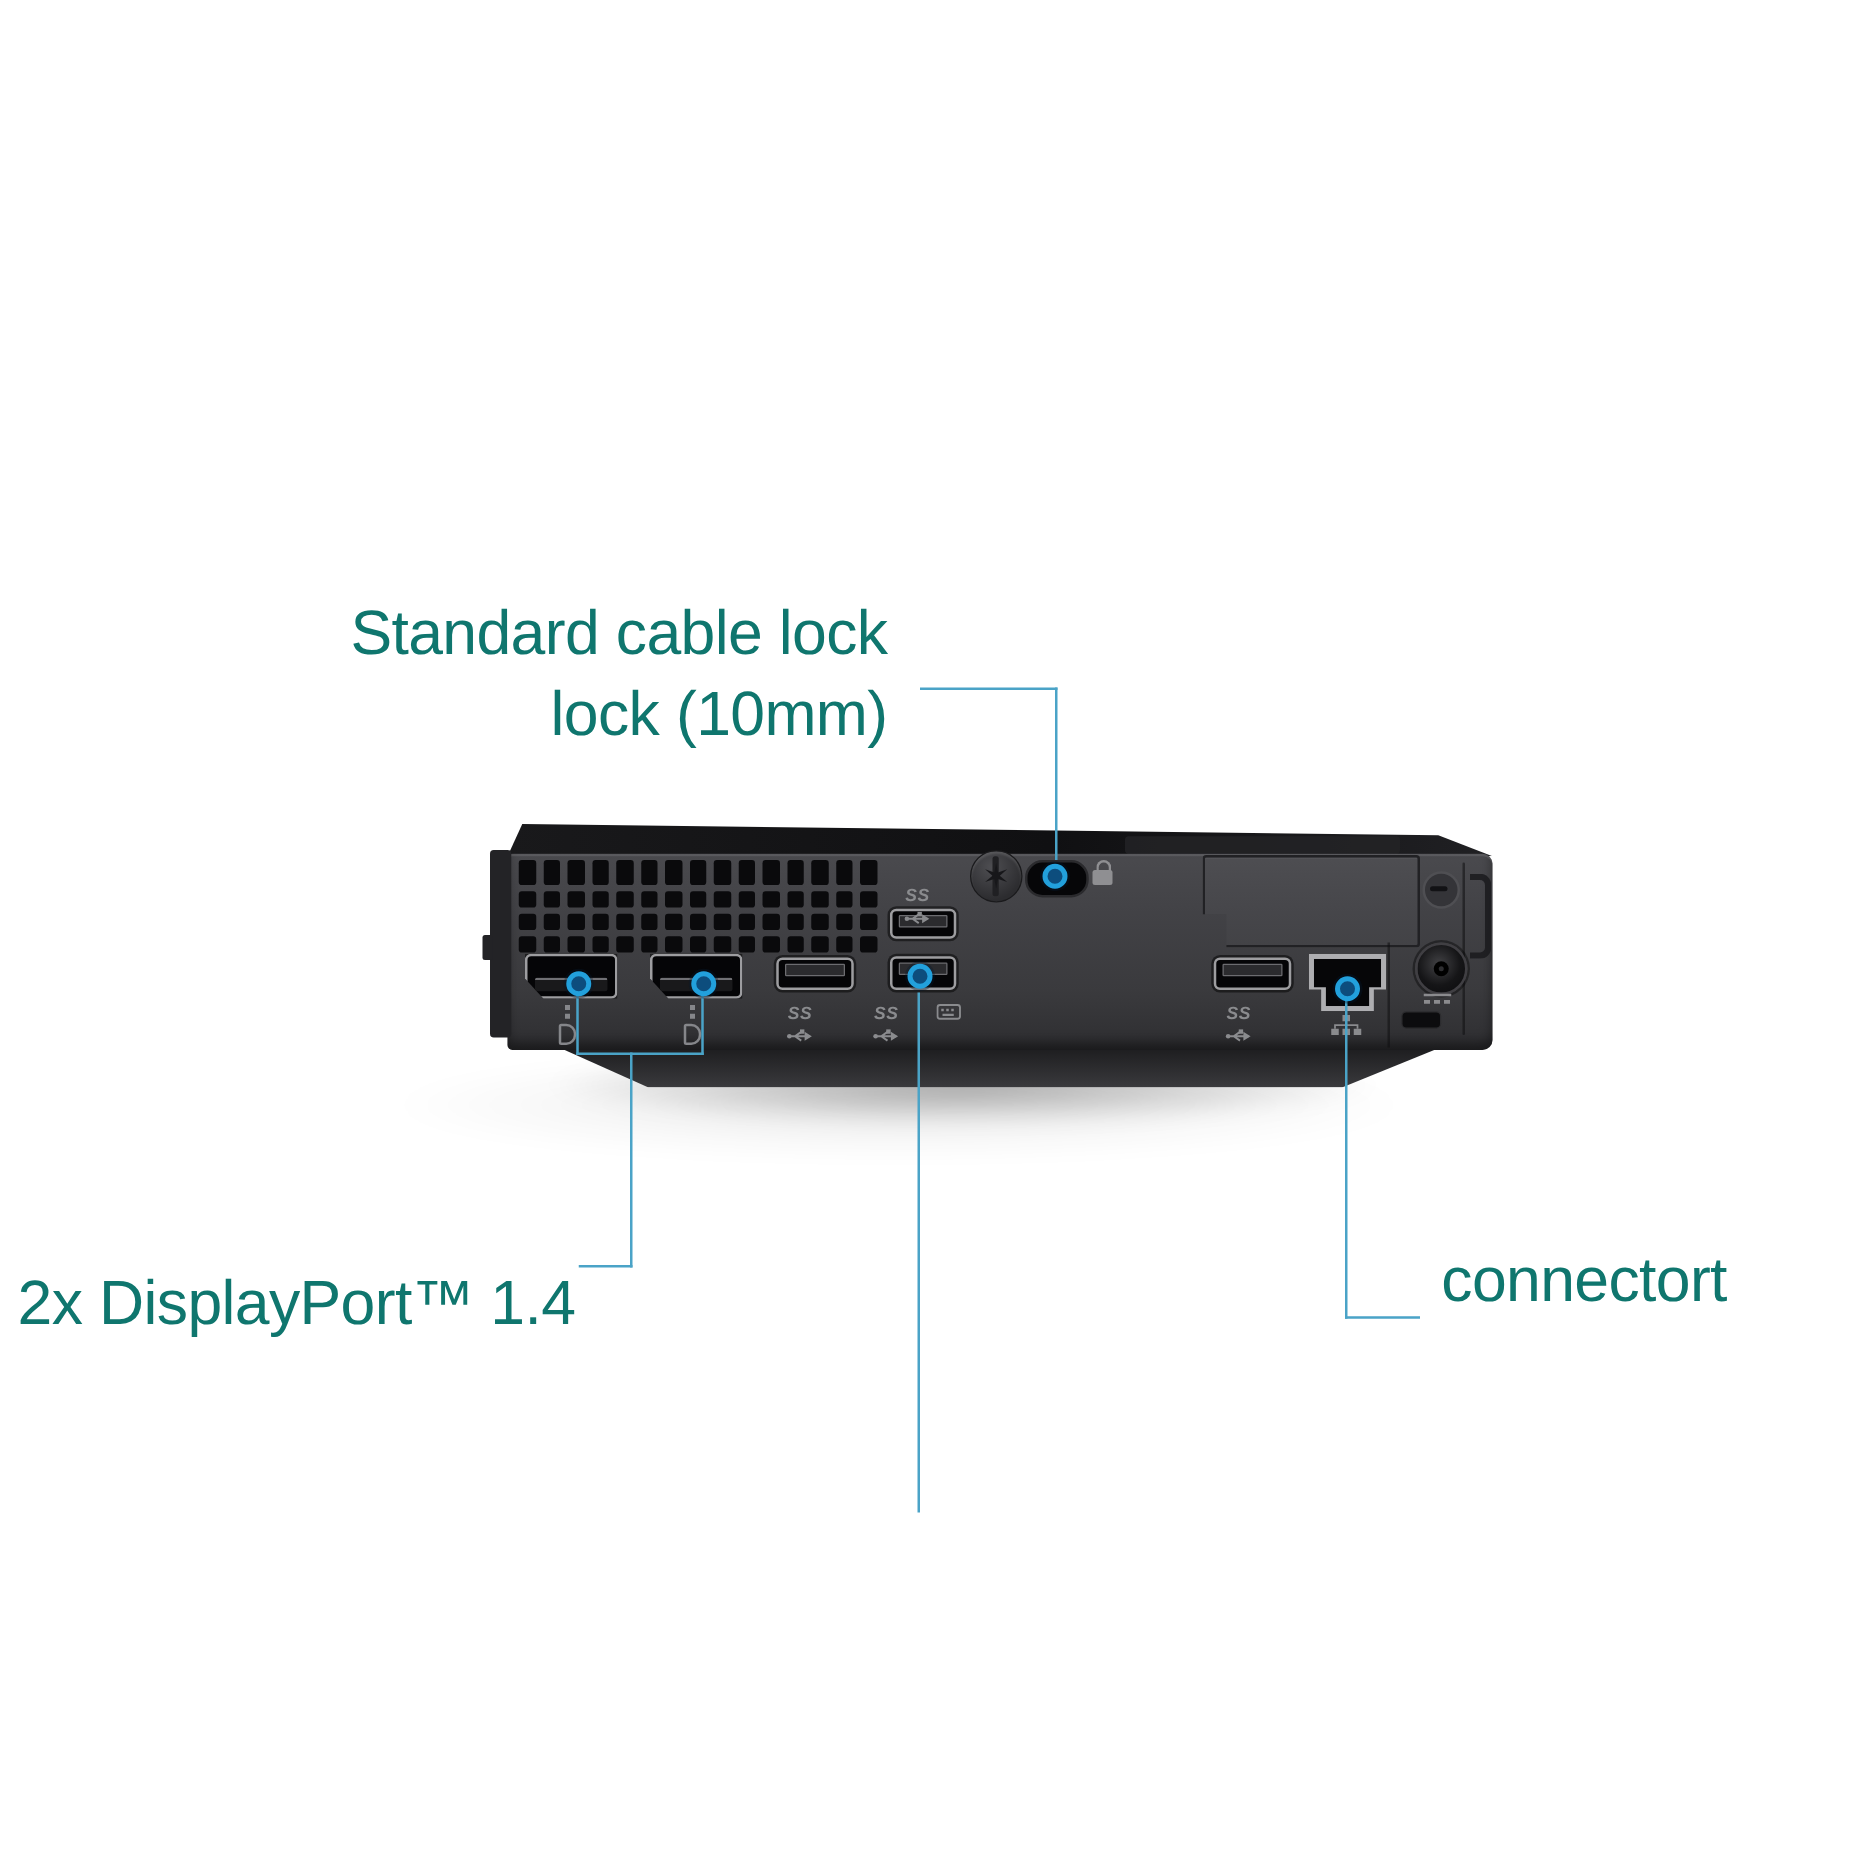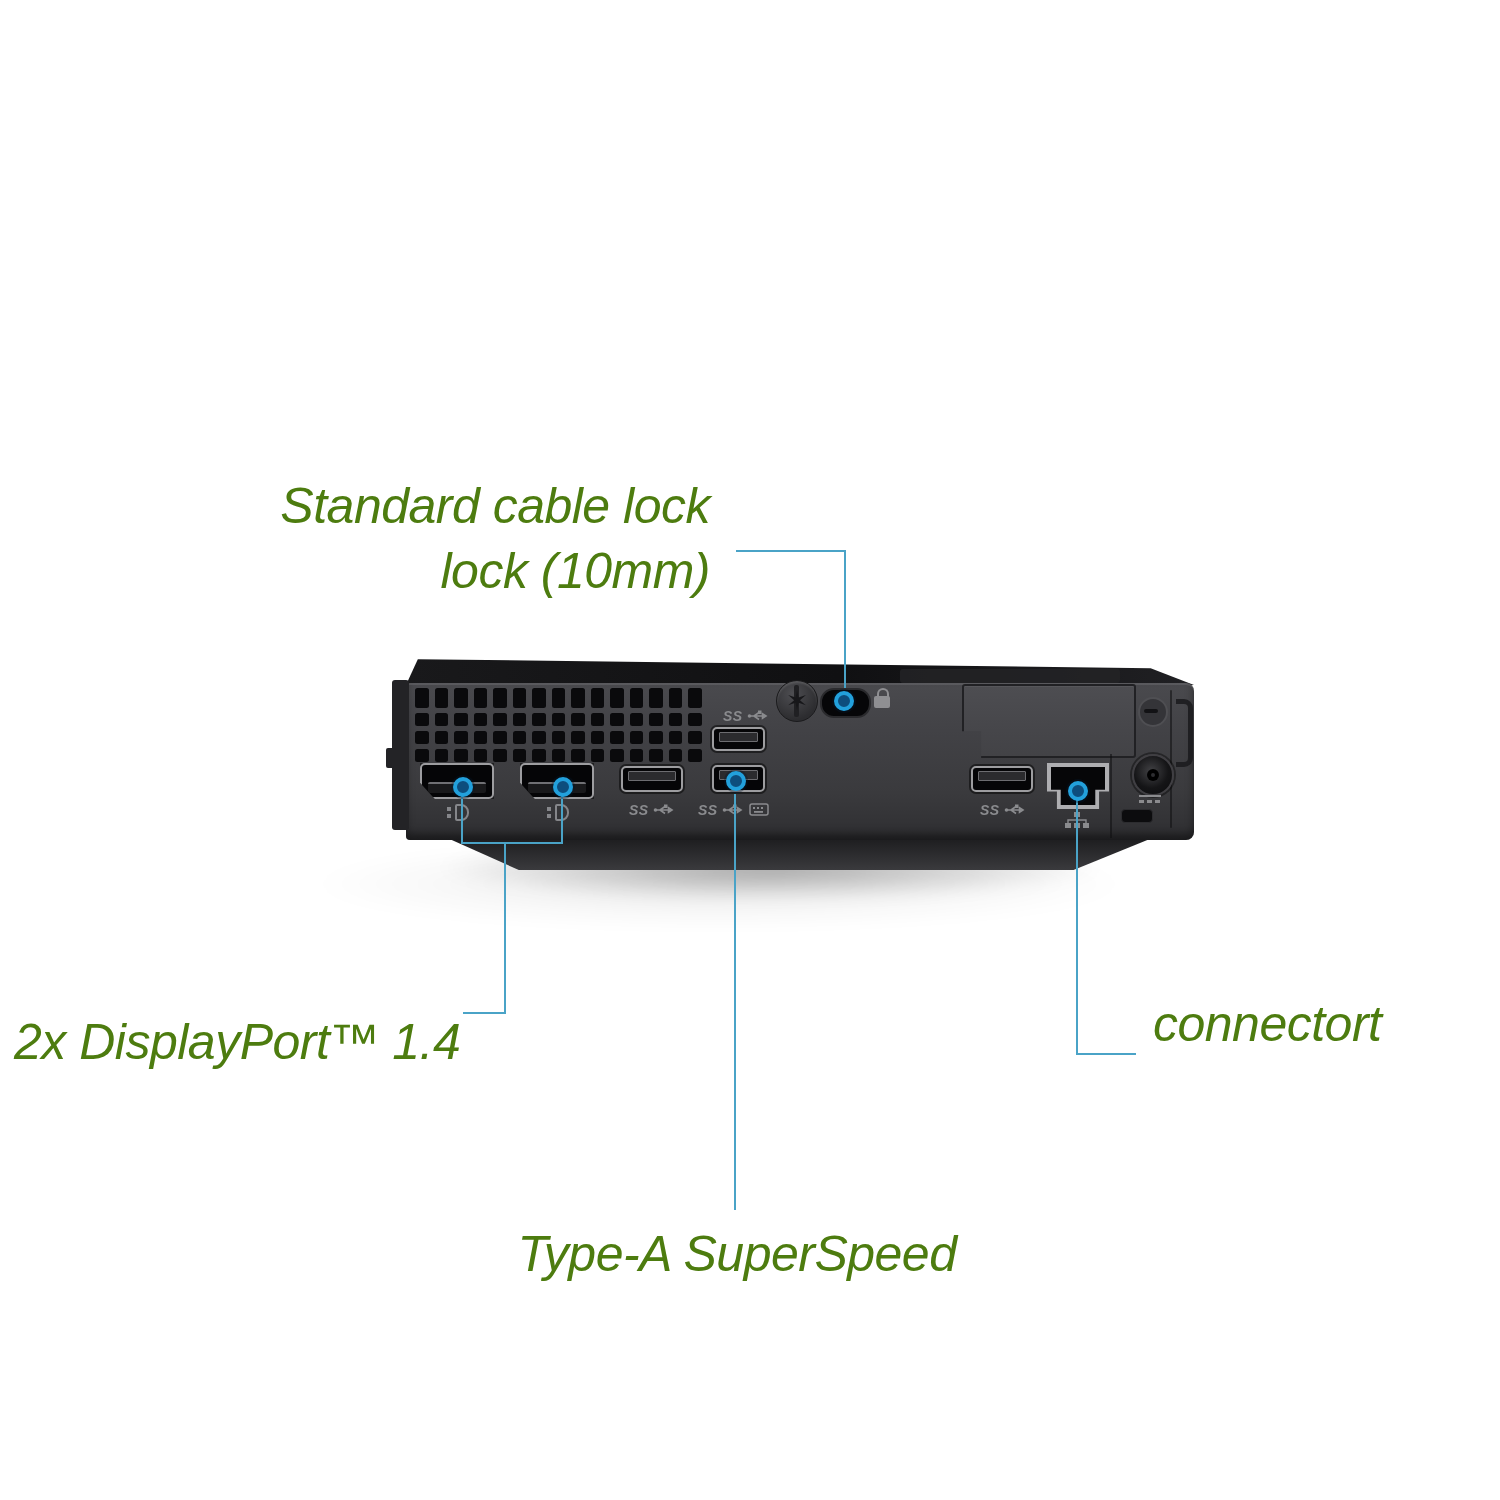--- a/index.html
+++ b/index.html
@@ -1,21 +1,21 @@
 <!DOCTYPE html>
 <html><head>
 <meta charset="utf-8">
 <style>
   html,body{margin:0;padding:0;background:#fff;}
   .canvas{position:relative;width:1500px;height:1500px;background:#ffffff;overflow:hidden;
           font-family:"Liberation Sans",sans-serif;color:#212121;}
 
   
   .lbl{position:absolute;font-size:50px;line-height:65px;letter-spacing:-0.5px;
-       font-weight:400;color:#4d7c0f;white-space:nowrap;font-style:italic;}
+       font-weight:400;color:#0f766e;white-space:nowrap;}
   .lbl-cable-lock{left:210px;top:474px;width:500px;text-align:right;}
   .lbl-displayport{left:14px;top:984px;margin-top:26px;}
   .lbl-usb{left:380px;top:1222px;width:714px;text-align:center;}
   .lbl-rj45{left:1153px;top:992px;line-height:64px;}
 
   
   .cl{position:absolute;background:#4aa3c7;z-index:10;}
   .dot{position:absolute;width:12px;height:12px;border-radius:50%;background:#0d4d7d;
        border:4px solid #22a0dc;box-shadow:0 0 0 2px rgba(5,25,45,.35);z-index:11;}
 
@@ -89,40 +89,39 @@
   .power-hole{position:absolute;left:13px;top:13px;width:12px;height:12px;border-radius:50%;background:#000;}
   .power-pin{position:absolute;left:17px;top:17px;width:4px;height:4px;border-radius:50%;background:#2e2e31;}
   .dc-icon{position:absolute;left:1139px;top:795px;width:22px;z-index:7;}
   .dc-icon b{display:block;height:0;border-top:2.5px solid #8b8b8e;margin-bottom:3px;}
   .dc-icon s{display:block;height:2.5px;
       background:repeating-linear-gradient(90deg,#8b8b8e 0 5px,transparent 5px 8px);}
   .slot2{position:absolute;left:1121px;top:809px;width:30px;height:12px;z-index:6;
       background:#0c0c0e;border:1.5px solid #2c2c2f;border-radius:4px;}
 
   
-  .glyph{position:absolute;z-index:7;display:flex;align-items:center;gap:4px;color:#8a8b8e;}
+  .glyph{position:absolute;z-index:7;display:flex;align-items:center;gap:4px;color:#8a8b8e;flex-direction:column;}
   .ss-text{font-size:14px;font-weight:bold;letter-spacing:.5px;color:#8a8b8e;font-style:italic;}
   .dp-dots{display:flex;flex-direction:column;gap:3px;}
   .dp-dots i{width:4px;height:4px;background:#85868a;display:block;}
   .dp-d{width:10px;height:13px;border:2.5px solid #85868a;border-radius:2px 8px 8px 2px;}
 </style>
 </head>
 <body>
 
 <div class="canvas">
 
   <div class="lbl lbl-cable-lock">
     <div>Standard cable lock</div>
     <div>lock (10mm)</div>
   </div>
   <div class="lbl lbl-displayport">
     <div>2x DisplayPort™ 1.4</div>
   </div>
   <div class="lbl lbl-usb">
-    <div>Type-A SuperSpeed</div>
   </div>
   <div class="lbl lbl-rj45">
     <div>connectort</div>
   </div>
 
   <div class="cl" style="left:736px;top:550px;width:110px;height:2px"></div>
   <div class="cl" style="left:844px;top:550px;width:2px;height:138px"></div>
   <div class="cl" style="left:461px;top:792px;width:2px;height:52px"></div>
   <div class="cl" style="left:561px;top:792px;width:2px;height:52px"></div>
   <div class="cl" style="left:461px;top:842px;width:102px;height:2px"></div>

